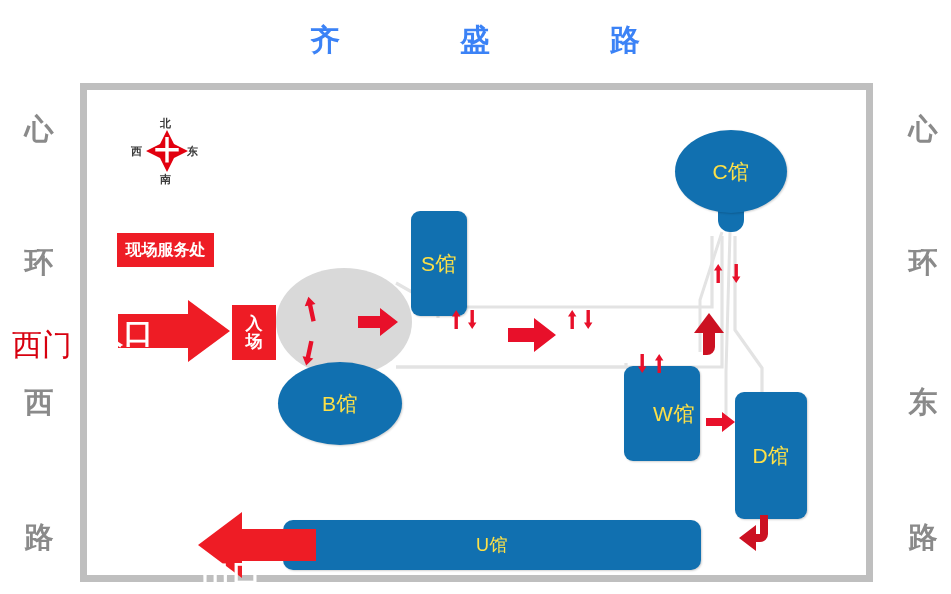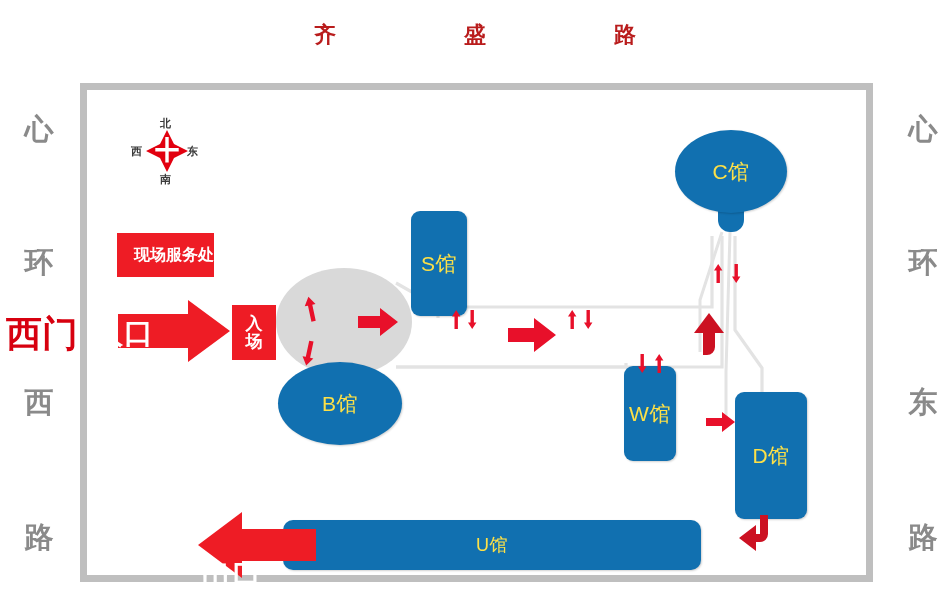--- a/index.html
+++ b/index.html
@@ -8,29 +8,29 @@
     background:#ffffff;
     font-family:"Liberation Sans","DejaVu Sans",sans-serif;
     overflow:hidden;
     position:relative;
   }
   #map-root{position:absolute;left:0;top:0;width:951px;height:594px;}
 
   
   .street-top{
     position:absolute;top:20px;left:250px;width:450px;
-    text-align:center;color:#b91c1c;font-size:22px;font-weight:700;
+    text-align:center;color:#3b82f6;font-size:30px;font-weight:700;
     letter-spacing:0;
   }
   .street-top span{display:inline-block;}
   .street-side{
     position:absolute;color:#8a8a8a;font-size:29px;font-weight:700;
     text-align:center;width:50px;line-height:1;
   }
-  .street-side.red{color:#d7000f;font-size:36px;width:80px;font-weight:700;}
+  .street-side.red{color:#d7000f;font-size:30px;width:80px;font-weight:400;margin-top:14px;}
 
   
   #frame{
     position:absolute;left:80px;top:83px;width:793px;height:499px;
     border:7px solid #bfbfbf;background:#ffffff;box-sizing:border-box;
   }
 
   
   #compass{position:absolute;left:131px;top:118px;width:72px;height:72px;}
   .cmp-lbl{position:absolute;color:#3a3a3a;font-size:11px;font-weight:700;line-height:1;}
@@ -130,21 +130,21 @@
   <div id="c-stem"></div>
   <div class="pav ellipse" style="left:675px;top:130px;width:112px;height:83px;">
     <span>C馆</span>
   </div>
 
   <div class="pav rect" style="left:411px;top:211px;width:56px;height:105px;">
     <span>S馆</span>
   </div>
 
 
-  <div class="pav rect" style="left:624px;top:366px;width:52px;height:95px;">
+  <div class="pav rect" style="left:624px;top:366px;width:52px;height:95px;padding-left:24px;">
     <span>W馆</span>
   </div>
 
   <div class="pav rect" style="left:735px;top:392px;width:72px;height:127px;">
     <span>D馆</span>
   </div>
 
   <div class="pav bar" style="left:283px;top:520px;width:418px;height:50px;">
     <span>U馆</span>
   </div>
@@ -153,21 +153,21 @@
     <div class="cmp-lbl" style="left:29px;top:0px;">北</div>
     <div class="cmp-lbl" style="left:0px;top:28px;">西</div>
     <div class="cmp-lbl" style="left:56px;top:28px;">东</div>
     <div class="cmp-lbl" style="left:29px;top:56px;">南</div>
     <svg width="72" height="72" viewBox="0 0 72 72" style="position:absolute;left:0;top:0;">
       <path d="M36 12 L43 26 L57 33 L43 40 L36 54 L29 40 L15 33 L29 26 Z" fill="#e2000f"></path>
       <path d="M34.3 19 h3.4 v11 h10 v3.4 h-10 v11 h-3.4 v-11 h-10 v-3.4 h10 Z" fill="#ffffff"></path>
     </svg>
   </div>
 
-  <div class="redbox" style="left:117px;top:233px;width:97px;height:44px;font-size:16px;justify-content:flex-end;">
+  <div class="redbox" style="left:117px;top:233px;width:97px;height:34px;font-size:16px;">
     <span>现场服务处</span>
   </div>
 
   <div class="redbox" style="left:232px;top:305px;width:44px;height:55px;font-size:17px;flex-direction:column;">
     <span>入</span>
     <span>场</span>
   </div>
 
   <div class="entrance-arrow" style="left:86px;top:300px;width:112px;height:62px;">
     <svg width="112" height="62" viewBox="0 0 112 62">

